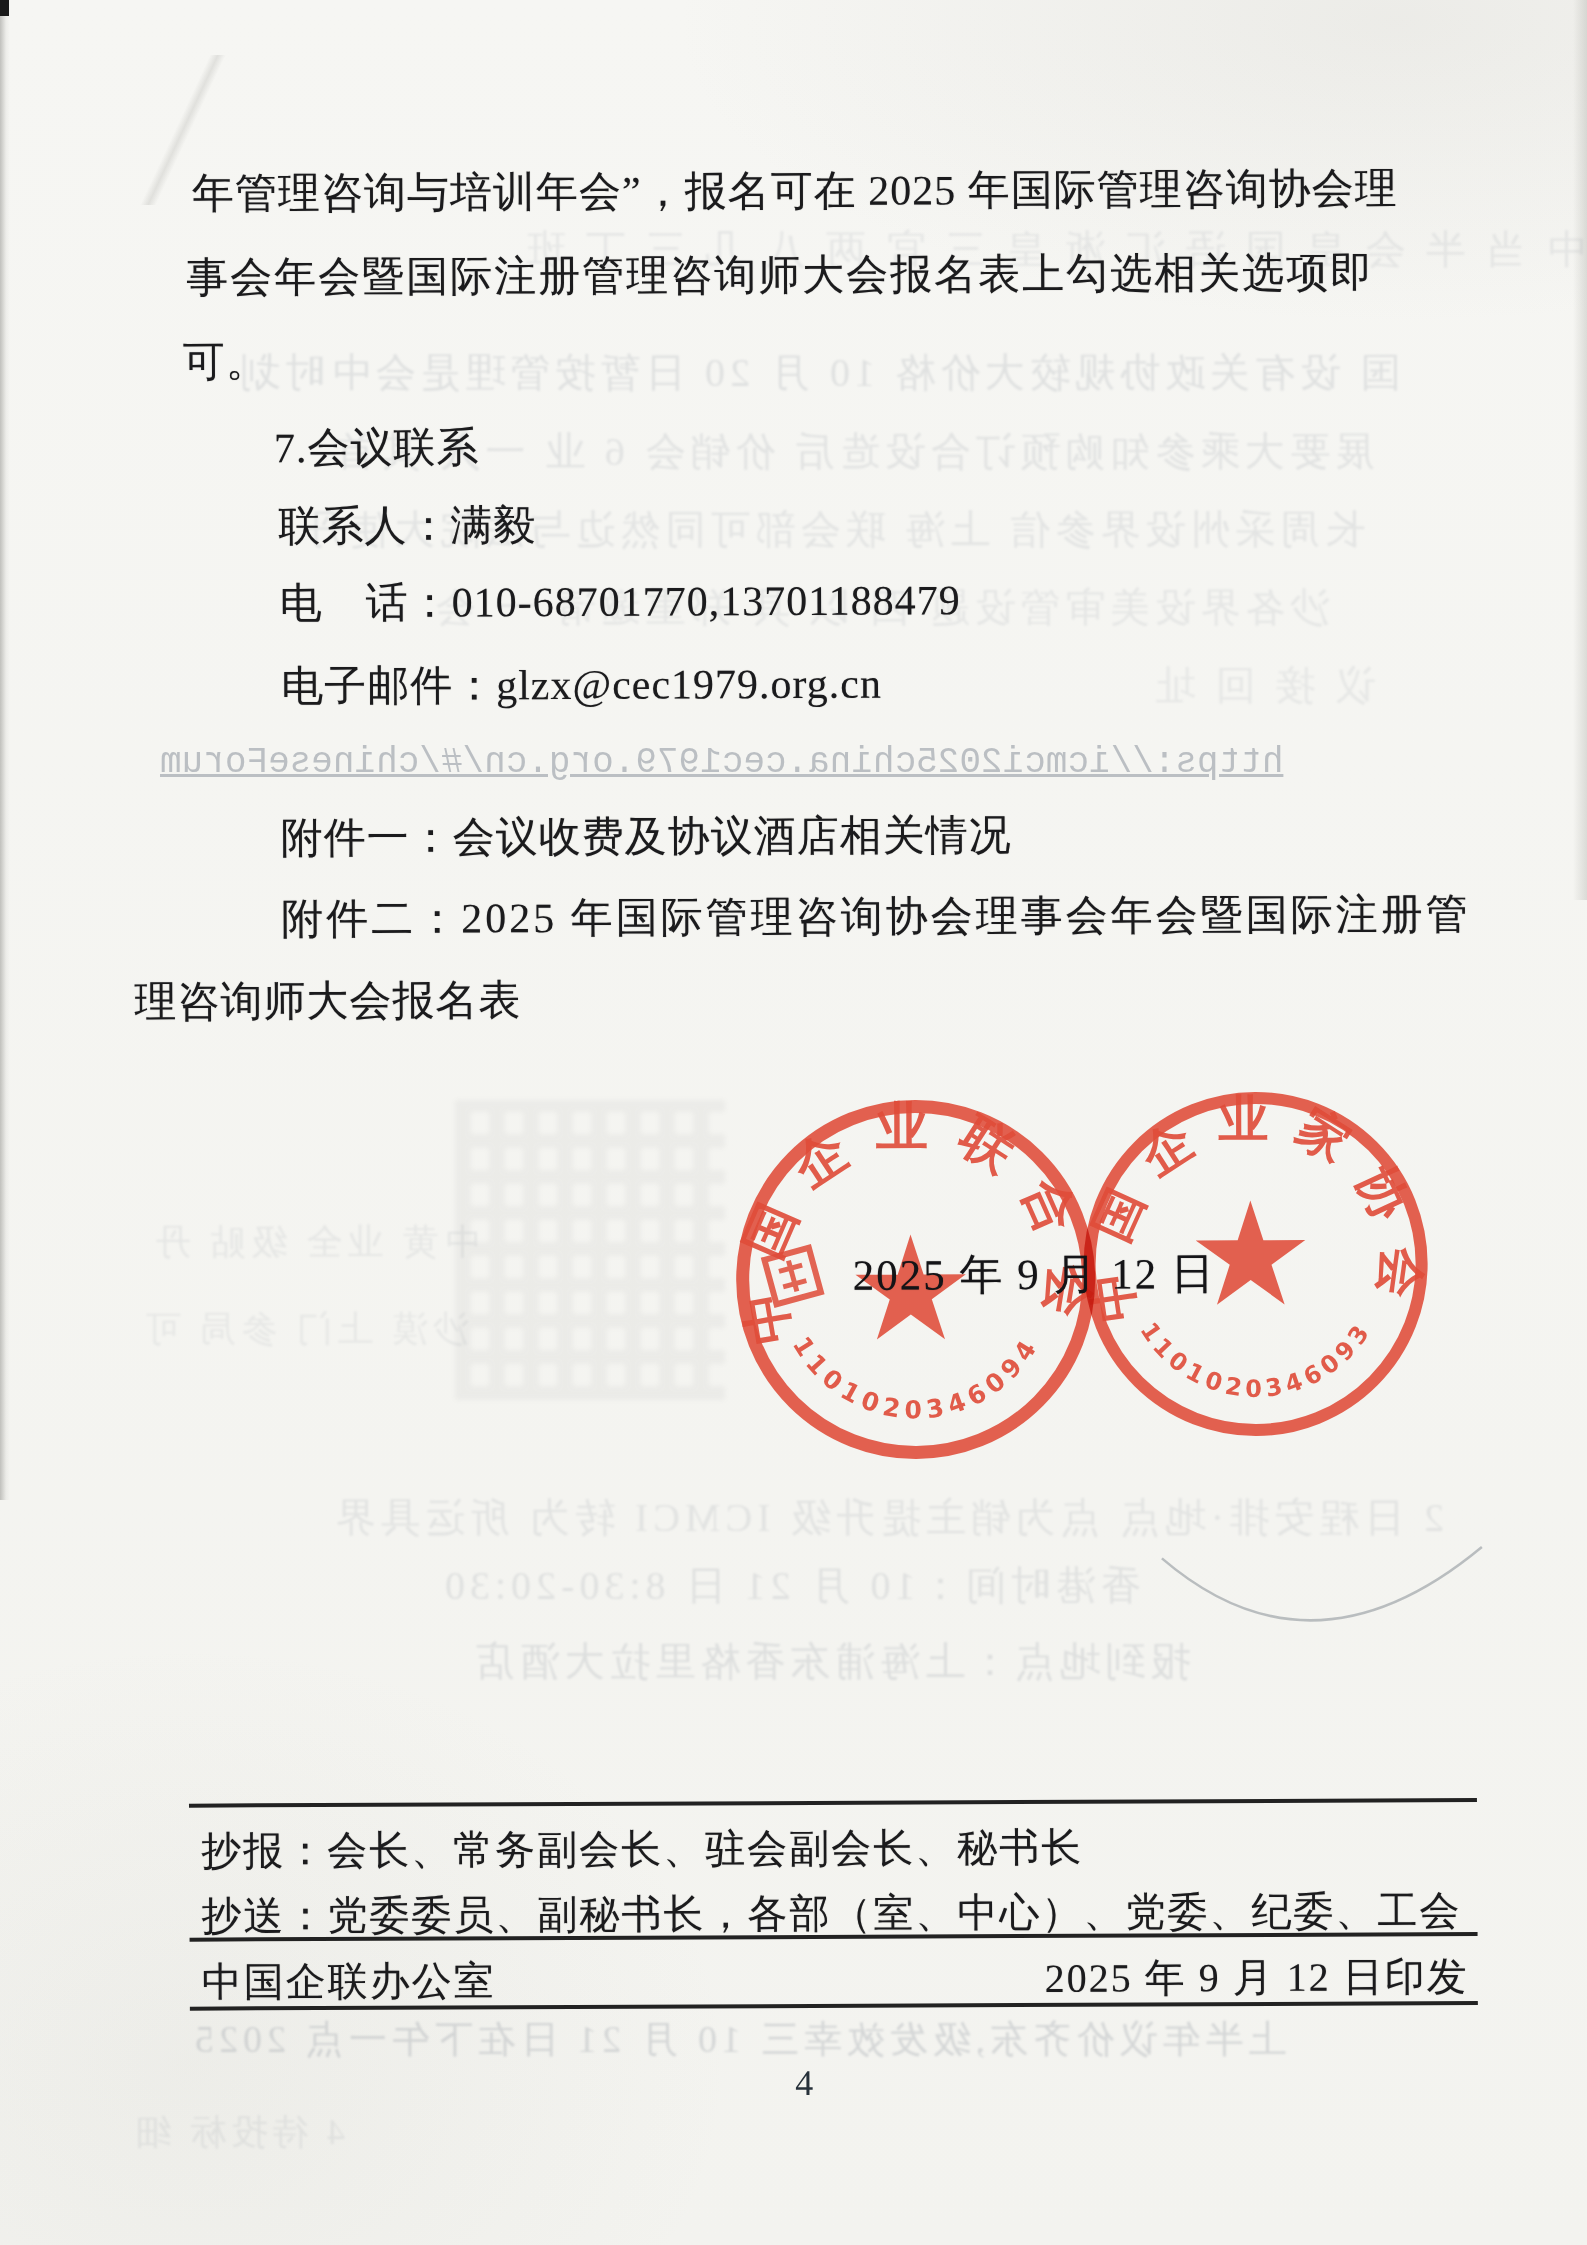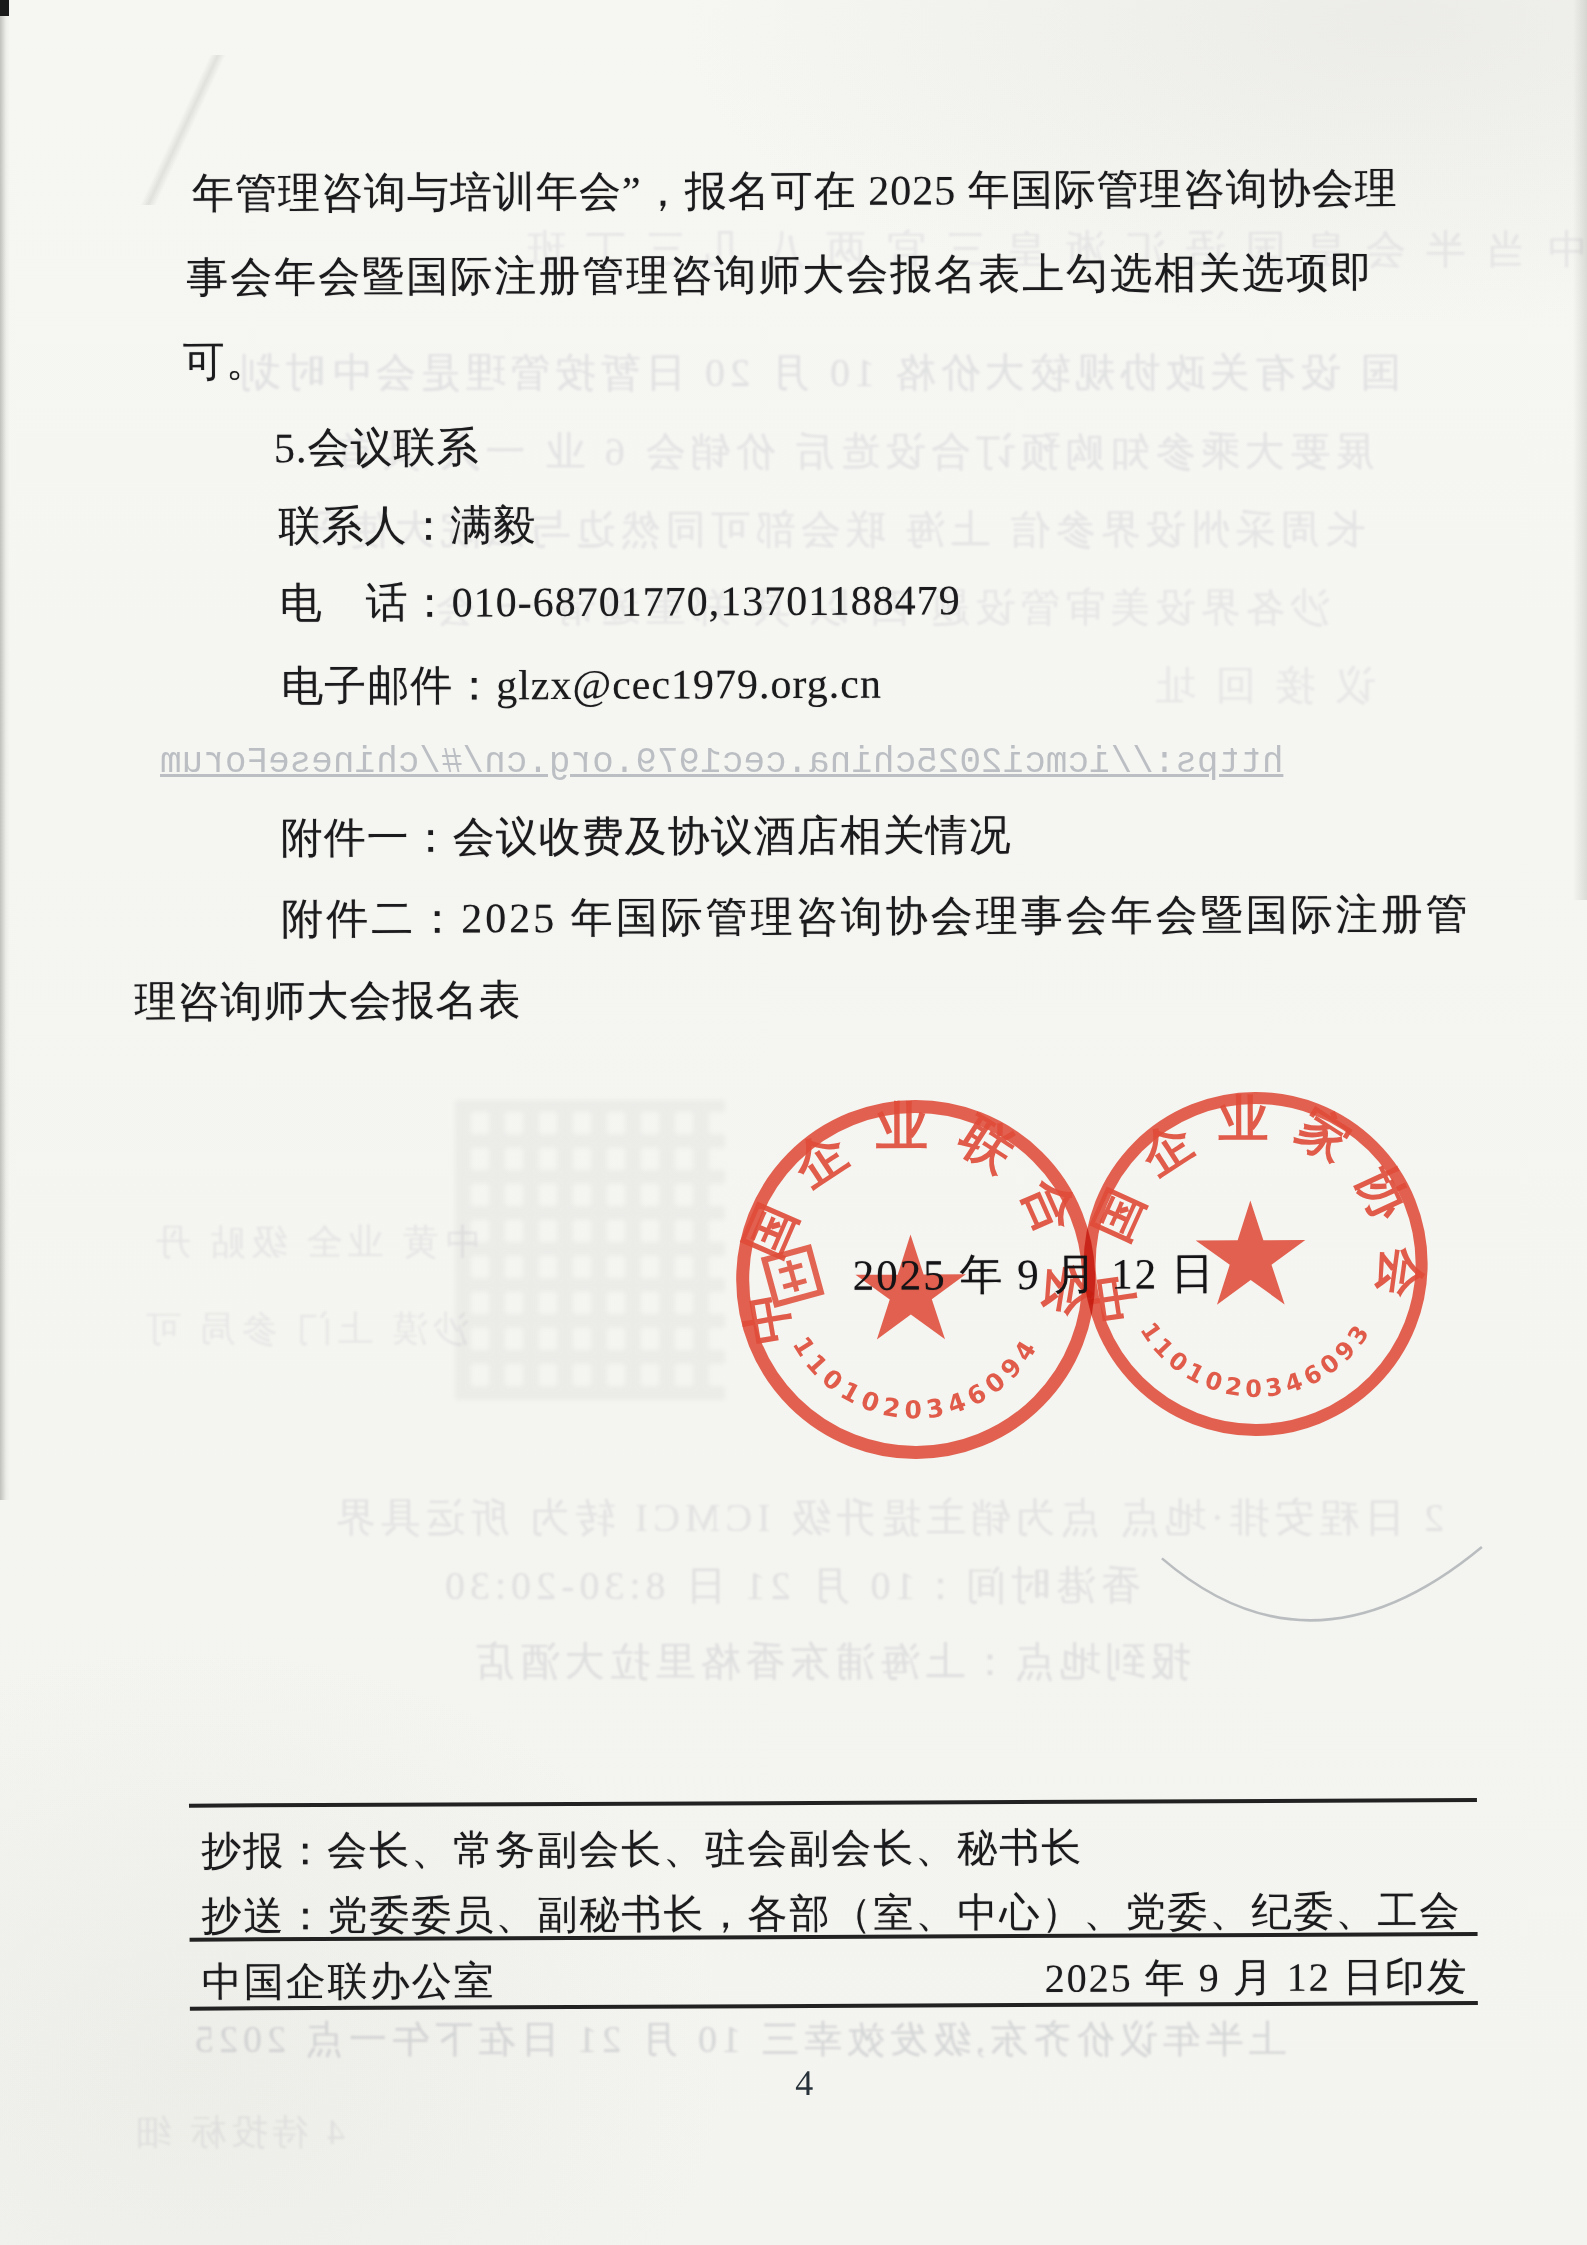--- a/index.html
+++ b/index.html
@@ -98,21 +98,21 @@
   <div class="ghost" style="left:440px;top:1558px;opacity:.17;">香港时间：10 月 21 日 8:30-20:30</div>
   <div class="ghost" style="left:470px;top:1634px;opacity:.19;">报到地点：上海浦东香格里拉大酒店</div>
   <div class="ghost" style="left:190px;top:2014px;opacity:.26;font-size:38px;">上半年议价齐东,级发效幸三 10 月 21 日在下午一点 2025</div>
   <div class="ghost" style="left:130px;top:2108px;opacity:.13;font-size:36px;">4 待投标 细</div>
 
   <div class="content">
 
     <div class="line" style="left:196px;top:163px;">年管理咨询与培训年会”，报名可在 2025 年国际管理咨询协会理</div>
     <div class="line" style="left:190px;top:247px;letter-spacing:2px;">事会年会暨国际注册管理咨询师大会报名表上勾选相关选项即</div>
     <div class="line" style="left:186px;top:331px;">可。</div>
-    <div class="line" style="left:277px;top:418px;">5.会议联系</div>
+    <div class="line" style="left:277px;top:418px;">7.会议联系</div>
     <div class="line" style="left:281px;top:496px;">联系人：满毅</div>
     <div class="line" style="left:282px;top:573px;">电　话：010-68701770,13701188479</div>
     <div class="line" style="left:283px;top:656px;">电子邮件：glzx@cec1979.org.cn</div>
     <div class="line" style="left:282px;top:808px;">附件一：会议收费及协议酒店相关情况</div>
     <div class="line" style="left:282px;top:889px;letter-spacing:3px;">附件二：2025 年国际管理咨询协会理事会年会暨国际注册管</div>
     <div class="line" style="left:135px;top:971px;">理咨询师大会报名表</div>
 
     <svg class="seal" style="left:725px;top:1090px;" width="380" height="380" viewBox="0 0 380 380">
       <g fill="none" stroke="#df4b38" opacity="0.88">
         <circle cx="190" cy="190" r="173" stroke-width="13"></circle>

